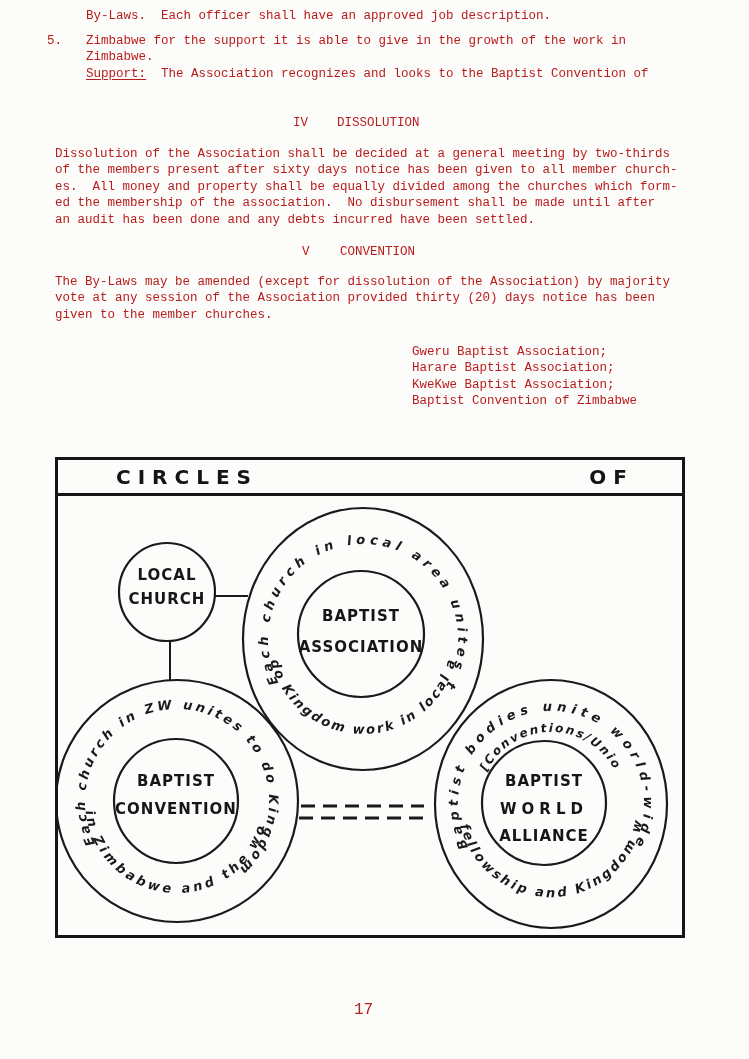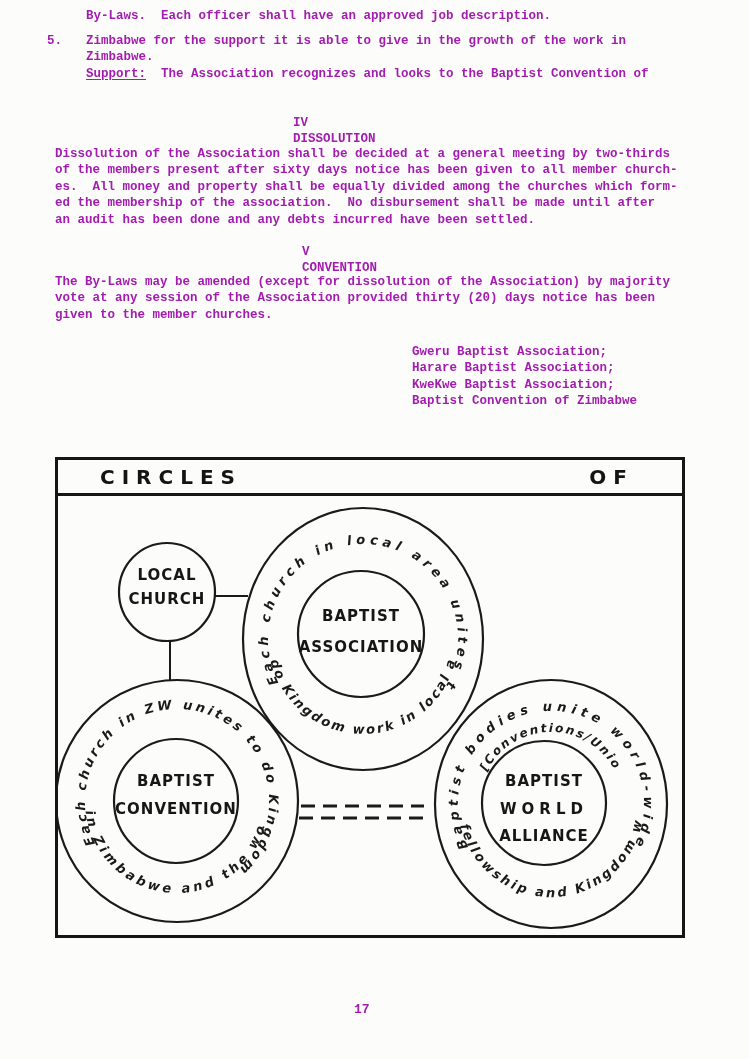--- a/index.html
+++ b/index.html
@@ -10,50 +10,50 @@
     height: 1059px;
     background: #fcfcfa;
     overflow: hidden;
     font-family: "Liberation Mono", "DejaVu Sans Mono", monospace;
     color: #1c1c1c;
   }
   .tw {
     position: absolute;
     font-size: 12.5px;
     line-height: 16.4px;
-    font-weight: bold;
+    font-weight: normal;
     letter-spacing: 0;
-    color: #a21caf;
+    color: #b91c1c;
   }
   .lines { white-space: pre-wrap; }
-  .heading { display: flex; flex-direction: column; }
+  .heading { display: flex; }
   .heading .numeral { display: inline-block; }
   .h4 .numeral { width: 44px; }
   .h5 .numeral { width: 38px; }
   .item-number { position: absolute; left: 47px; top: 33px; }
   .item-body { position: absolute; left: 86px; top: 33px; }
   .term-underline { text-decoration: underline; text-underline-offset: 2px; }
   .attr-sources { margin-left: 75px; }
-  .page-number { left: 354px; top: 1002px; font-size: 13px; }
+  .page-number { left: 354px; top: 1002px; font-size: 16px; }
 
   
   .diagram-frame {
     position: absolute;
     left: 55px; top: 457px;
     width: 630px; height: 481px;
     border: 3px solid #161616;
     background: #fcfcfa;
   }
   .diagram-title {
     height: 36px;
     border-bottom: 3px solid #161616;
     display: flex;
     align-items: center;
     justify-content: space-between;
-    padding: 0 48px 0 42px;
+    padding: 0 48px 0 58px;
     font-family: "DejaVu Sans", sans-serif;
     font-size: 20px;
     font-weight: 600;
     letter-spacing: 7px;
     color: #141414;
   }
   .diagram-svg { display: block; width: 624px; height: 439px; }
   .ink-stroke { fill: none; stroke: #1a1a1a; stroke-width: 2.2px; }
   .ink-line { stroke: #1a1a1a; stroke-width: 2px; }
   .dash-line { stroke: #1a1a1a; stroke-width: 3px; stroke-dasharray: 14 8; }

